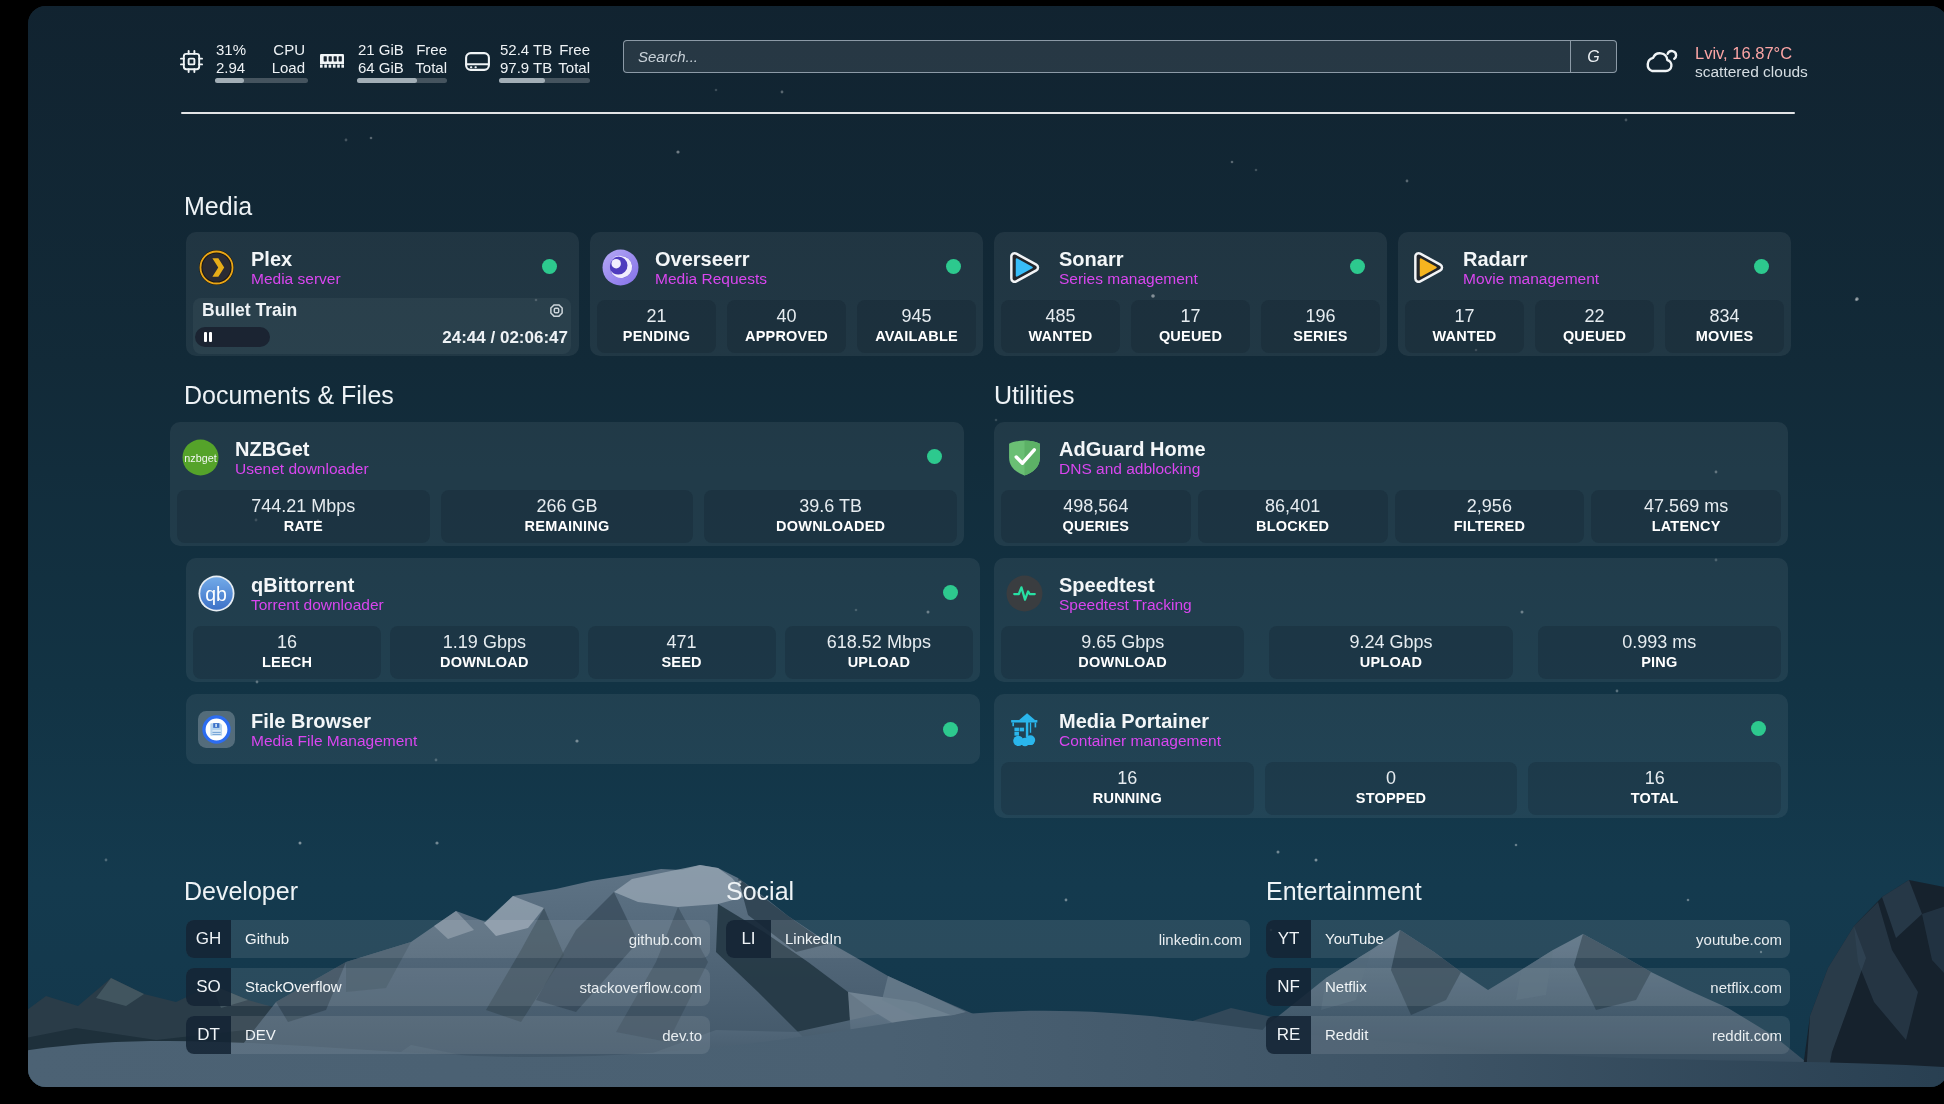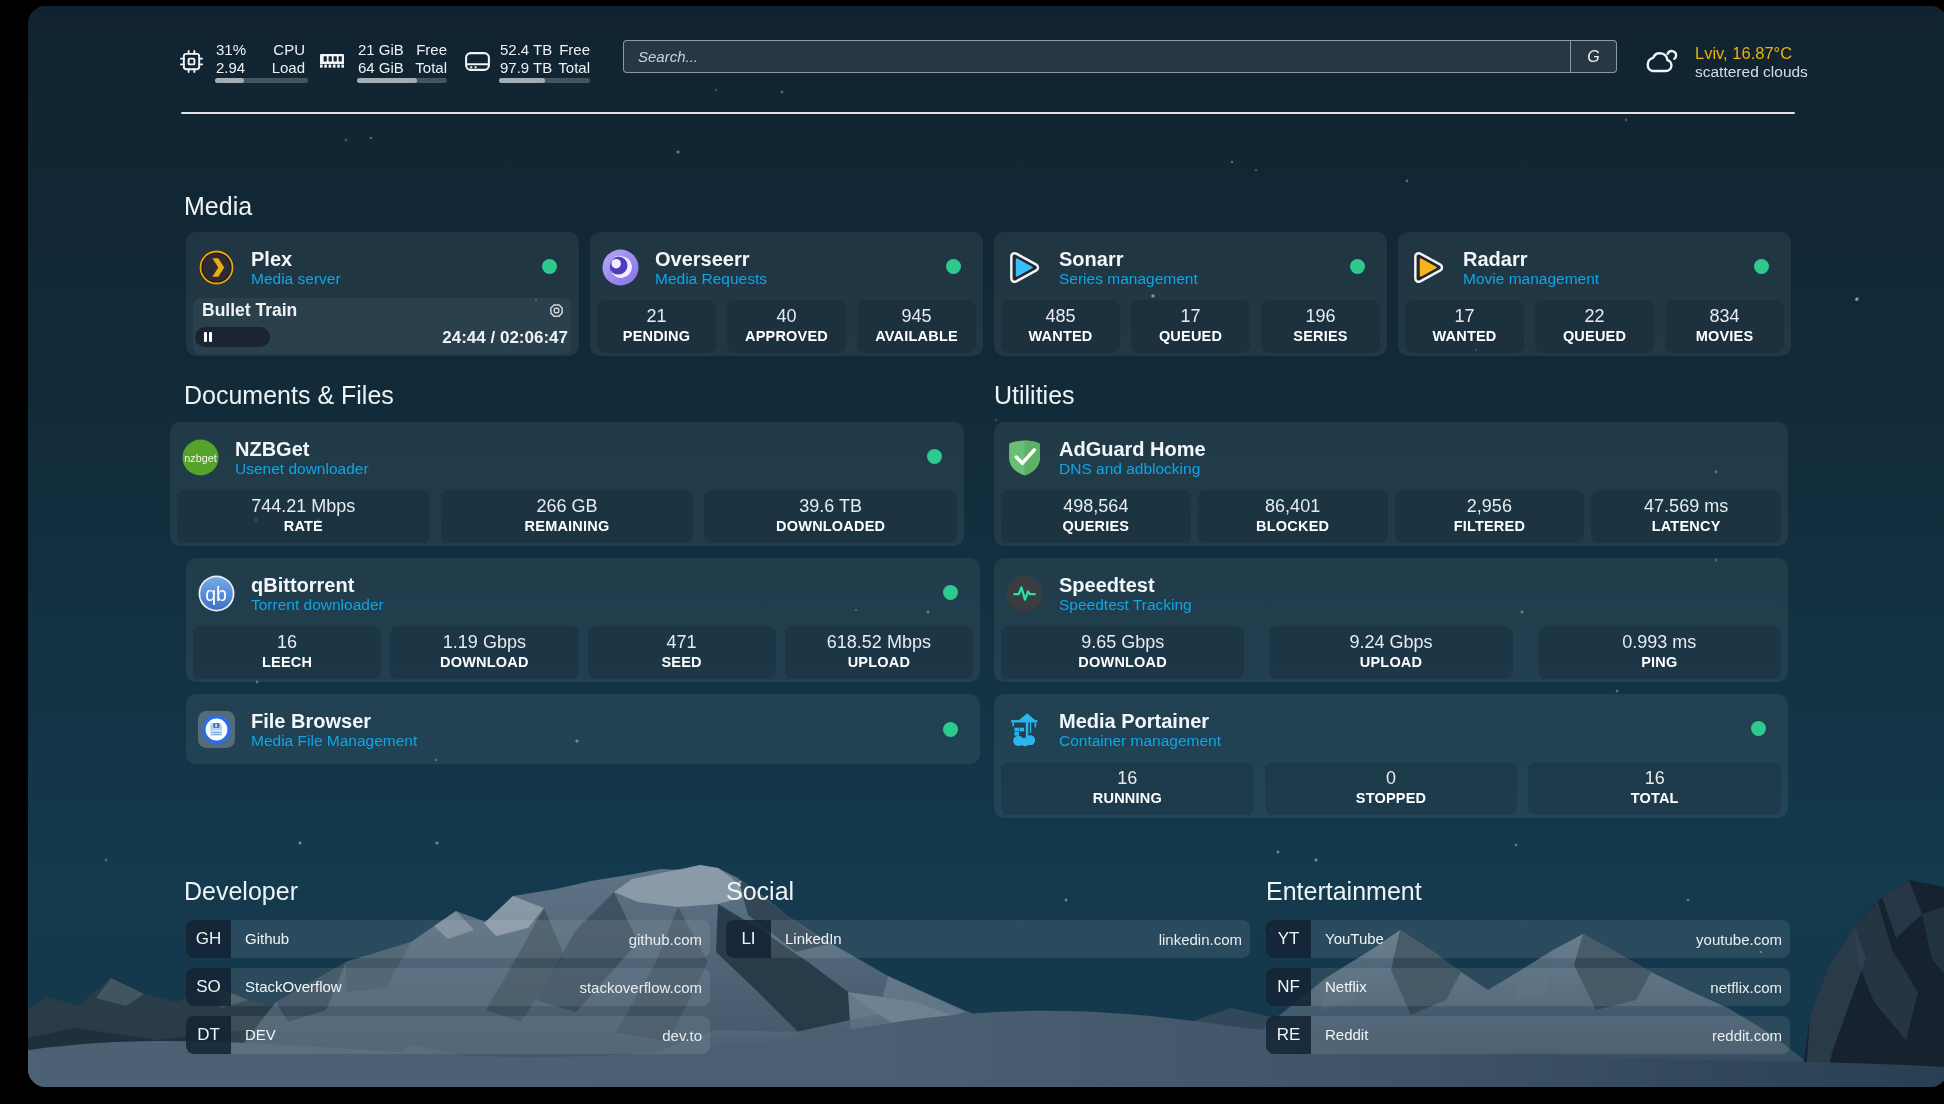--- a/index.html
+++ b/index.html
@@ -10,28 +10,28 @@
 .bg{position:absolute;left:0;top:0;}
 .abs{position:absolute;}
 .tt{position:absolute;font-size:15px;color:#eef2f5;line-height:18px;white-space:nowrap;}
 .ttr{text-align:right;}
 .bar{position:absolute;height:5px;border-radius:3px;background:rgba(255,255,255,0.22);}
 .bar i{display:block;height:100%;border-radius:3px;background:#a2aeb6;}
 .search{position:absolute;left:607px;top:40px;width:994px;height:33px;border:1.5px solid rgba(195,208,220,0.65);border-radius:4px;background:rgba(255,255,255,0.095);font-style:italic;}
 .search .ph{position:absolute;left:14px;top:7px;font-size:15px;color:#c9d2d9;}
 .search .sep{position:absolute;right:45px;top:0;width:1.5px;height:100%;background:rgba(195,208,220,0.65);}
 .search .g{position:absolute;right:0;top:0;width:45px;height:100%;display:flex;align-items:center;justify-content:center;font-size:16px;color:#eef2f5;}
-.wtxt1{position:absolute;left:1679px;top:44px;font-size:16.5px;color:#eab308;}
+.wtxt1{position:absolute;left:1679px;top:44px;font-size:16.5px;color:#fca5a5;}
 .wtxt2{position:absolute;left:1679px;top:63px;font-size:15.5px;color:#d6dee3;}
 .divider{position:absolute;left:165px;top:112px;width:1614px;height:2px;background:rgba(255,255,255,0.88);border-radius:1px;}
 .h2{position:absolute;font-size:25px;font-weight:400;color:#eef3f6;}
 .card{position:absolute;background:rgba(255,255,255,0.068);border-radius:10px;}
 .ic36{position:absolute;left:12px;top:17px;width:37px;height:37px;}
 .ctitle{position:absolute;left:65px;top:16px;font-size:20px;font-weight:600;color:#f3f6f8;white-space:nowrap;}
-.csub{position:absolute;left:65px;top:38px;font-size:15.5px;color:#0ea5e9;white-space:nowrap;text-align:center;}
+.csub{position:absolute;left:65px;top:38px;font-size:15.5px;color:#d946ef;white-space:nowrap;text-align:center;}
 .dot{position:absolute;width:15px;height:15px;border-radius:50%;background:#2dc98e;top:27px;}
 .statrow{position:absolute;left:7px;right:7px;top:68px;height:53px;display:flex;gap:11px;}
 .stat{flex:1;background:rgba(5,12,22,0.16);border-radius:8px;text-align:center;color:#e6ecf0;}
 .stat .n{margin-top:6px;font-size:18px;line-height:20px;}
 .stat .l{margin-top:2px;font-size:14.5px;font-weight:700;color:#fff;letter-spacing:0.2px;}
 .bmh{position:absolute;font-size:25px;font-weight:400;color:#eef3f6;}
 .bmrow{position:absolute;width:524px;height:38px;background:rgba(255,255,255,0.095);border-radius:8px;overflow:hidden;}
 .bmrow .badge{position:absolute;left:0;top:0;width:45px;height:38px;background:rgba(16,33,49,0.85);color:#f0f4f7;font-size:17px;display:flex;align-items:center;justify-content:center;}
 .bmrow .nm{position:absolute;left:59px;top:10px;font-size:15px;font-weight:400;color:#f0f4f6;}
 .bmrow .url{position:absolute;right:8px;top:10.5px;font-size:15px;color:#e8edf0;}

